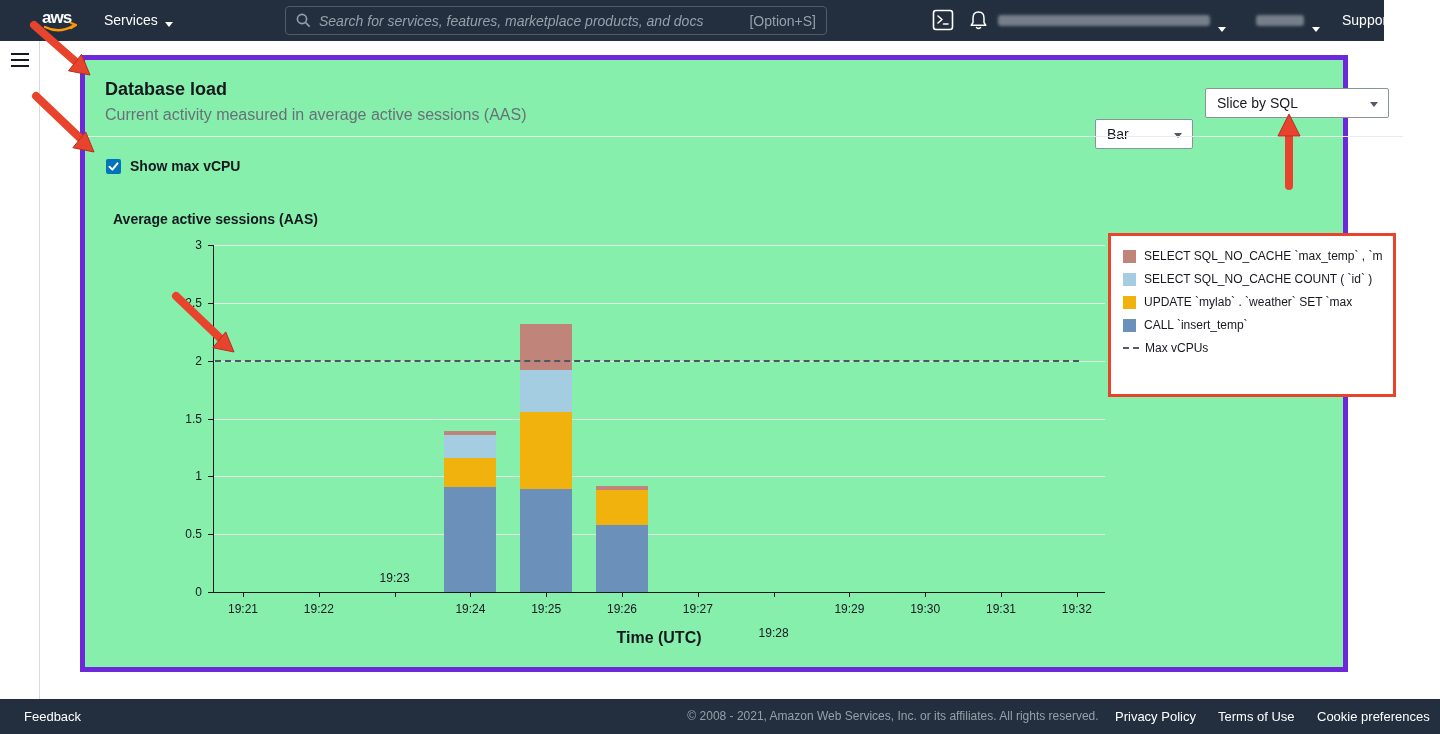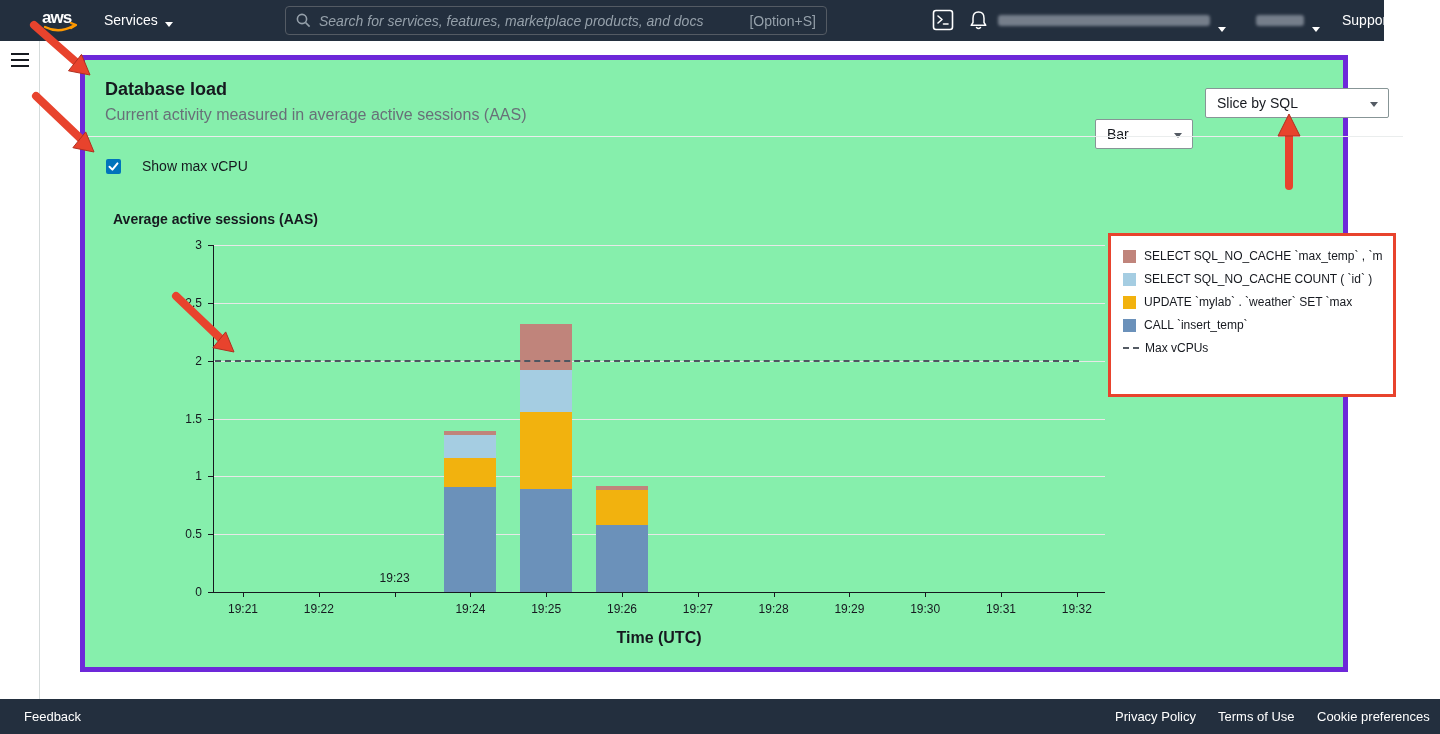--- a/index.html
+++ b/index.html
@@ -34,21 +34,21 @@
   .divider { position:absolute; left:0; top:76px; width:1318px; height:1px; background:#eaeded; }
 
   .select { position:absolute; height:30px; background:#ffffff; border:1px solid #879596; border-radius:2px; font-size:14px; color:#16191f; line-height:28px; padding:0 26px 0 11px; cursor:pointer; }
   .select .tri { color:#545b64; position:absolute; right:10px; top:13px; margin-left:0; }
   .select-bar { left:1010px; top:28px; width:98px;margin-top:31px; }
   .select-slice { left:1120px; top:28px; width:184px; }
 
   .checkbox-row { position:absolute; left:21px; top:98px; display:flex; align-items:center; }
   .checkbox { width:15px; height:15px; background:#0073bb; border-radius:2px; cursor:pointer; position:relative; }
   .checkbox svg { position:absolute; left:1px; top:1px; }
-  .checkbox-label { margin-left:21px; font-size:14px; color:#16191f; }
+  .checkbox-label { margin-left:9px; font-size:14px; color:#16191f;font-weight:bold; }
 
   .chart-title { position:absolute; left:28px; top:151px; font-size:14px; font-weight:bold; color:#16191f; }
   .xaxis-title { position:absolute; left:128px; top:569px; width:892px; text-align:center; font-size:16px; font-weight:bold; color:#16191f; }
 
   
   .gridline { position:absolute; height:1px; background:#e8e8e8; }
   .axis-v { position:absolute; width:1px; background:#16191f; }
   .axis-h { position:absolute; height:1px; background:#16191f; }
   .ytick-mark { position:absolute; width:5px; height:1px; background:#16191f; }
   .ytick-label { position:absolute; width:42px; text-align:right; font-size:12px; color:#16191f; }
@@ -181,21 +181,21 @@
       <div class="xtick-label" style="left: 277.6px; top: 511px;">19:23</div>
       <div class="xtick-mark" style="left: 385.4px; top: 532px;"></div>
       <div class="xtick-label" style="left: 353.4px; top: 542px;">19:24</div>
       <div class="xtick-mark" style="left: 461.2px; top: 532px;"></div>
       <div class="xtick-label" style="left: 429.2px; top: 542px;">19:25</div>
       <div class="xtick-mark" style="left: 537px; top: 532px;"></div>
       <div class="xtick-label" style="left: 505px; top: 542px;">19:26</div>
       <div class="xtick-mark" style="left: 612.8px; top: 532px;"></div>
       <div class="xtick-label" style="left: 580.8px; top: 542px;">19:27</div>
       <div class="xtick-mark" style="left: 688.6px; top: 532px;"></div>
-      <div class="xtick-label" style="left: 656.6px; top: 542px;">19:28</div>
+      <div class="xtick-label" style="left: 656.6px; top: 566px;">19:28</div>
       <div class="xtick-mark" style="left: 764.4px; top: 532px;"></div>
       <div class="xtick-label" style="left: 732.4px; top: 542px;">19:29</div>
       <div class="xtick-mark" style="left: 840.2px; top: 532px;"></div>
       <div class="xtick-label" style="left: 808.2px; top: 542px;">19:30</div>
       <div class="xtick-mark" style="left: 916px; top: 532px;"></div>
       <div class="xtick-label" style="left: 884px; top: 542px;">19:31</div>
       <div class="xtick-mark" style="left: 991.8px; top: 532px;"></div>
       <div class="xtick-label" style="left: 959.8px; top: 542px;">19:32</div>
       <div class="bar-seg" style="left: 359.4px; width: 52px; top: 426.743px; height: 105.257px; background: rgb(107, 145, 186);"></div>
       <div class="bar-seg" style="left: 359.4px; width: 52px; top: 397.827px; height: 28.9167px; background: rgb(242, 178, 14);"></div>
@@ -254,16 +254,17 @@
 <svg class="arrow" style="left:1266px;top:108px;" width="46" height="85">
   <line x1="23" y1="78" x2="23" y2="26" stroke="#e8432d" stroke-width="8" stroke-linecap="round"></line>
   <polygon points="23,6 12,28 34,28" fill="#e8432d" stroke="#b03020" stroke-width="1"></polygon>
 </svg>
 
 <footer class="footer">
   <div class="footer-item" style="left:24px;">Feedback</div>
   <div class="footer-item" style="left:96px;margin-top:32px;">
     <span>English (US)</span><span class="tri"></span>
   </div>
+  <div class="footer-copy">© 2008 - 2021, Amazon Web Services, Inc. or its affiliates. All rights reserved.</div>
   <div class="footer-item" style="left:1115px;">Privacy Policy</div>
   <div class="footer-item" style="left:1218px;">Terms of Use</div>
   <div class="footer-item" style="left:1317px;">Cookie preferences</div>
 </footer>
 
 </body></html>

